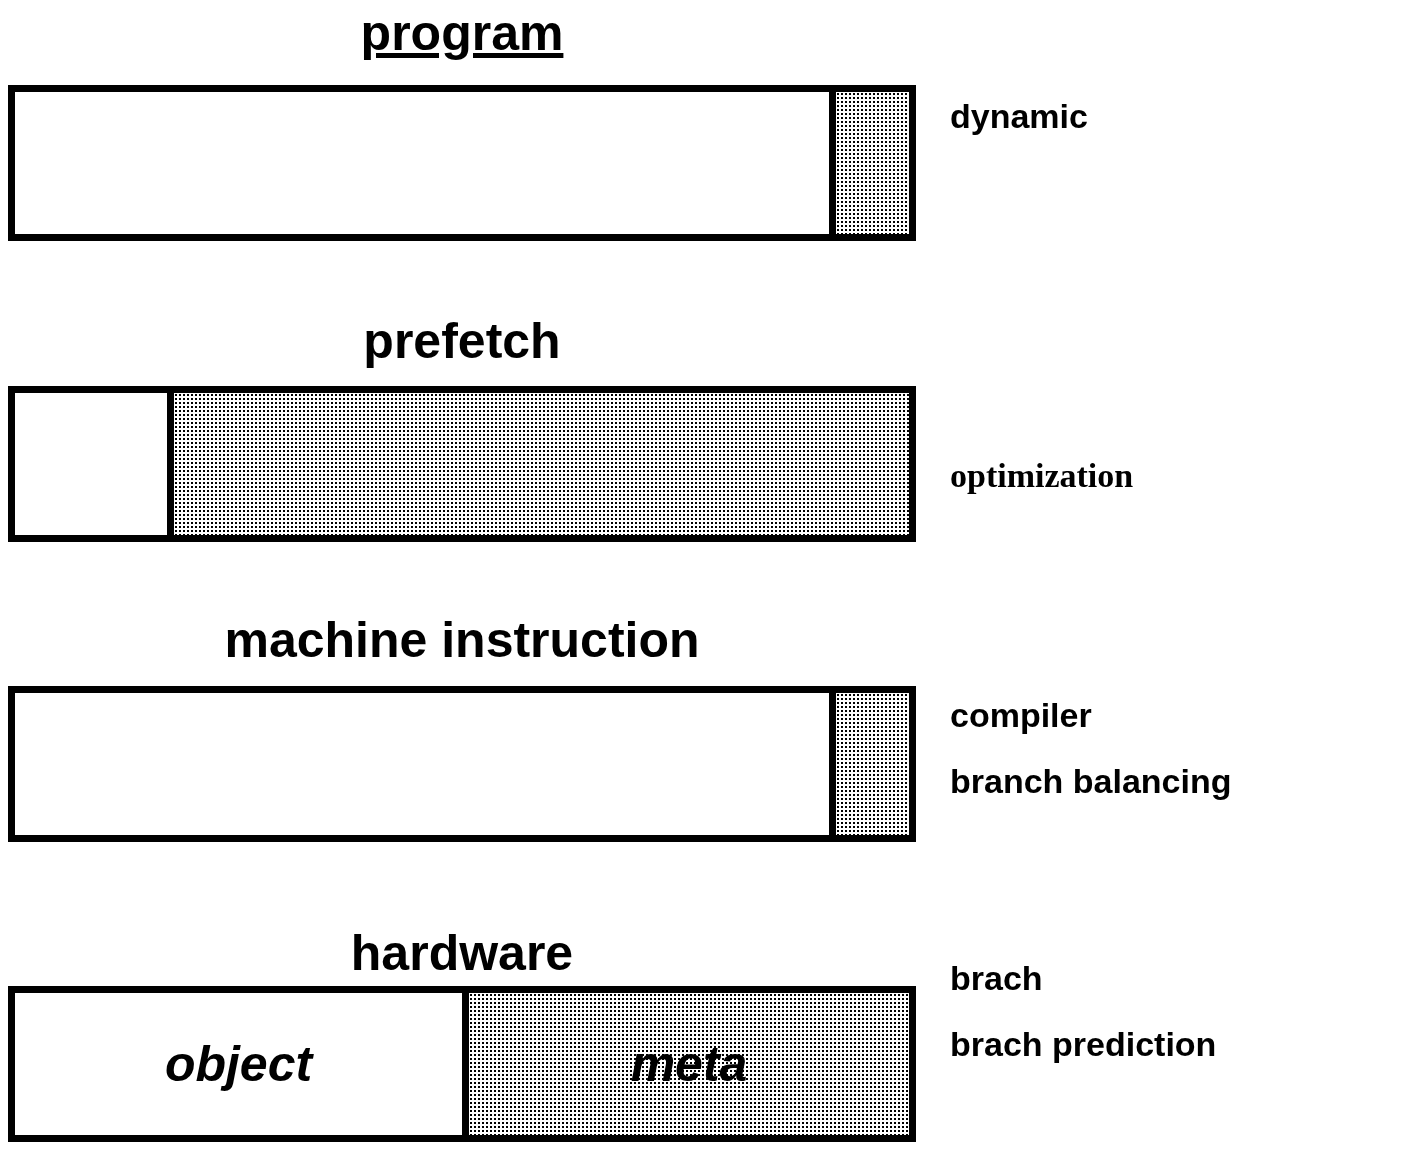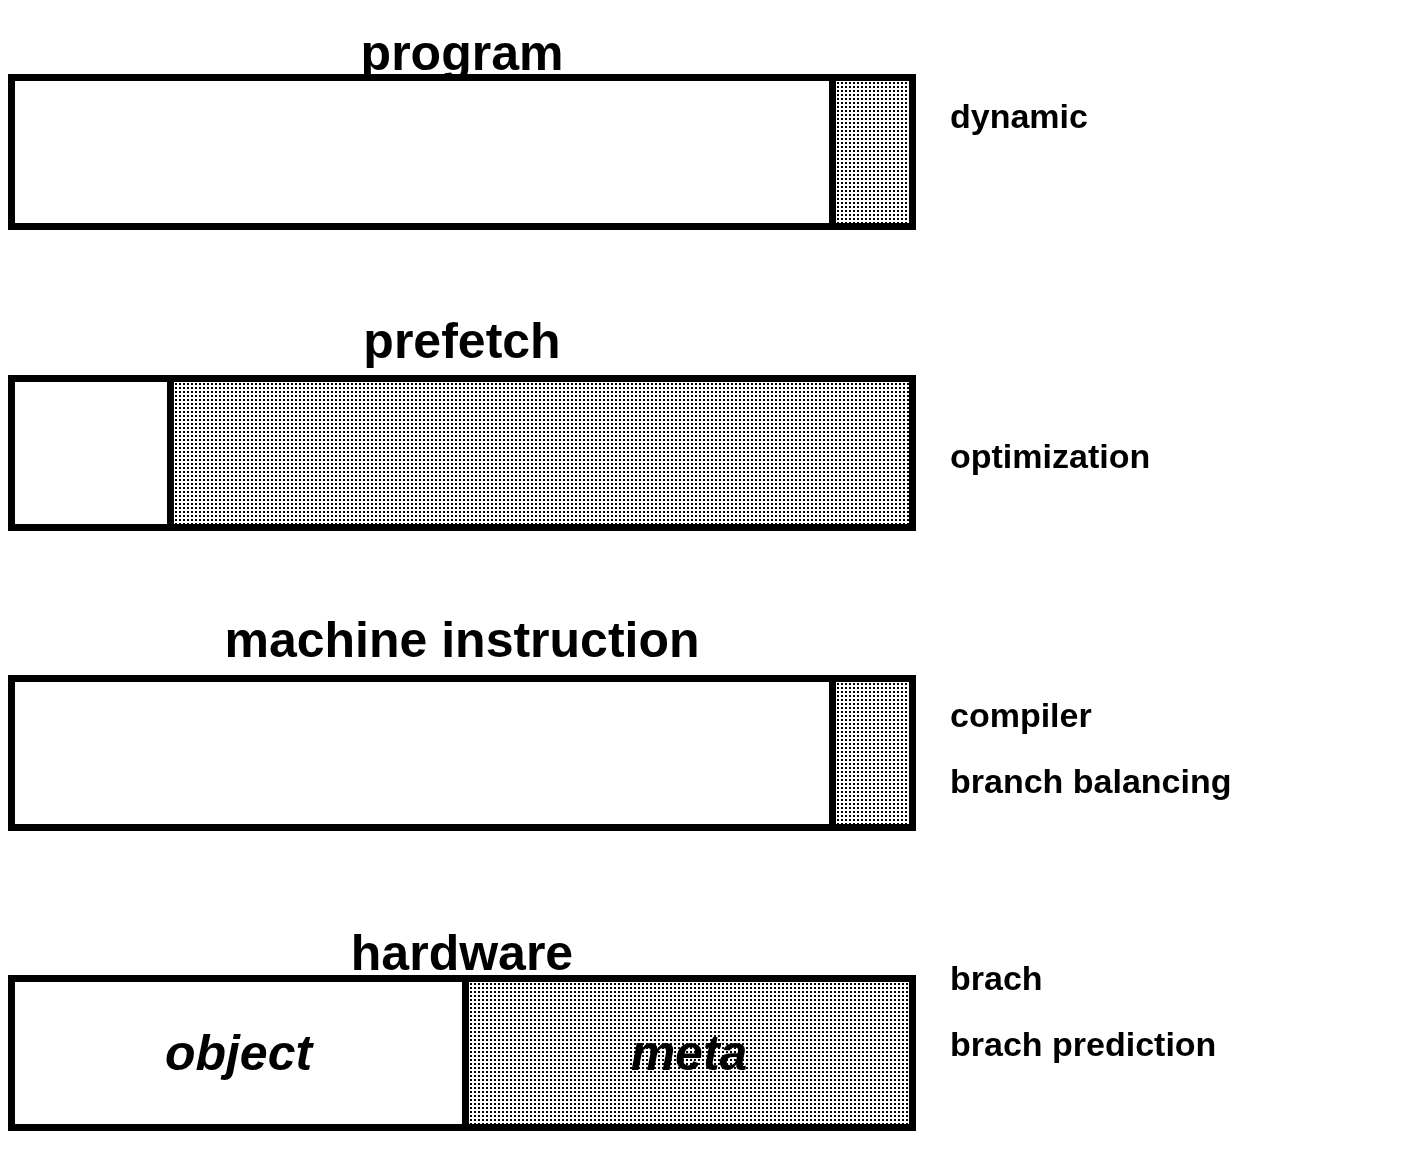--- a/index.html
+++ b/index.html
@@ -31,20 +31,21 @@
     }
     .bar {
       position: absolute;
       left: 8px;
       width: 908px;
       height: 156px;
       box-sizing: border-box;
       border: 7px solid #000;
       display: flex;
       background: #fff;
+      margin-top: 11px;
     }
     .seg {
       height: 100%;
       box-sizing: border-box;
       position: relative;
       display: flex;
       align-items: center;
       justify-content: center;
     }
     .seg-plain {
@@ -72,21 +73,21 @@
       white-space: nowrap;
     }
     .side-labels div {
       height: 66px;
     }
   </style>
 </head>
 <body>
 
 <div class="row" style="top:0;">
-  <div class="row-title" style="top:28px;">program</div>
+  <div class="row-title" style="top:8px;text-decoration:underline;">program</div>
   <div class="bar" style="top:74px;">
     <div class="seg seg-plain" style="flex: 0 0 814px; width: 814px;">
       <span class="seg-label"></span>
     </div>
     <div class="seg seg-shaded">
       <span class="seg-label"></span>
     </div>
   </div>
   <div class="side-labels" style="top:83px;">
     <div>dynamic</div>
@@ -96,21 +97,21 @@
 <div class="row" style="top:0;">
   <div class="row-title" style="top:316px;">prefetch</div>
   <div class="bar" style="top:375px;">
     <div class="seg seg-plain" style="flex: 0 0 152px; width: 152px;">
       <span class="seg-label"></span>
     </div>
     <div class="seg seg-shaded">
       <span class="seg-label"></span>
     </div>
   </div>
-  <div class="side-labels" style="top:423px;">
+  <div class="side-labels" style="top:443px;font-family:Liberation Serif, serif;">
     <div>optimization</div>
   </div>
 </div>
 
 <div class="row" style="top:0;">
   <div class="row-title" style="top:615px;">machine instruction</div>
   <div class="bar" style="top:675px;">
     <div class="seg seg-plain" style="flex: 0 0 814px; width: 814px;">
       <span class="seg-label"></span>
     </div>

